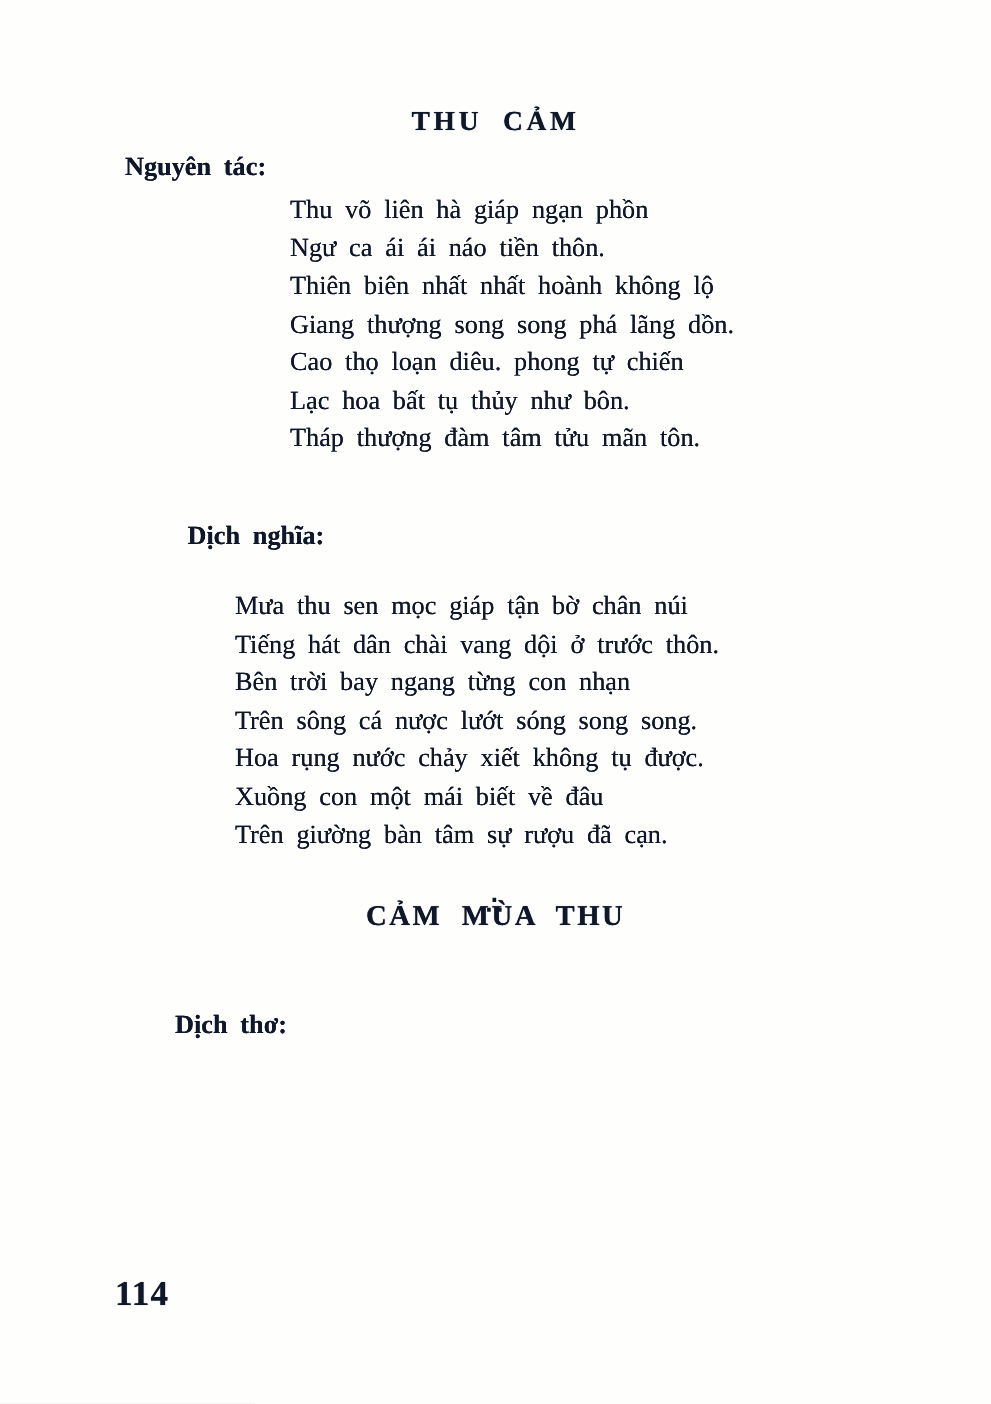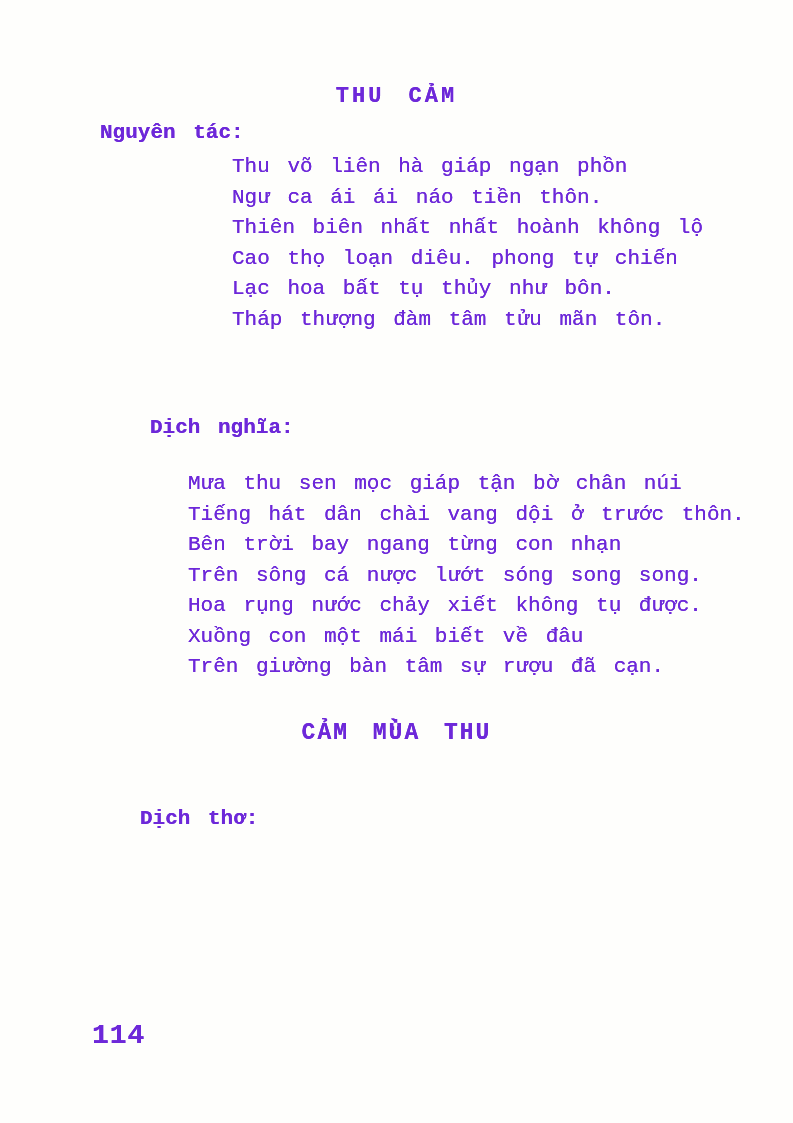--- a/index.html
+++ b/index.html
@@ -7,22 +7,22 @@
     padding: 0;
     background: #e8e8e8;
   }
   .page {
     position: relative;
     width: 793px;
     height: 1123px;
     margin: 0 auto;
     background: #fefefc;
     overflow: hidden;
-    font-family: Liberation Mono, monospace;
-    color: #6d28d9;
+    font-family: Liberation Serif, serif;
+    color: #0f172a;
   }
   
   .poem-title {
     position: absolute;
     left: 0;
     width: 793px;
     text-align: center;
     font-weight: bold;
     font-size: 22px;
     letter-spacing: 3px;
@@ -73,20 +73,21 @@
 <div class="page">
 
   <div class="poem-title" style="top: 84px;">THU CẢM</div>
 
   <div class="section-label" style="top: 121px; left: 100px;">Nguyên tác:</div>
 
   <div class="poem-block" style="top: 152px; margin-left: 44px;">
     <div class="poem-line">Thu võ liên hà giáp ngạn phồn</div>
     <div class="poem-line">Ngư ca ái ái náo tiền thôn.</div>
     <div class="poem-line">Thiên biên nhất nhất hoành không lộ</div>
+    <div class="poem-line">Giang thượng song song phá lãng dồn.</div>
     <div class="poem-line">Cao thọ loạn diêu. phong tự chiến</div>
     <div class="poem-line">Lạc hoa bất tụ  thủy như bôn.</div>
     <div class="poem-line">Tháp thượng đàm tâm tửu mãn tôn.</div>
   </div>
 
   <div class="section-label" style="top: 416px; left: 150px;">Dịch nghĩa:</div>
 
   <div class="poem-block" style="top: 469px;">
     <div class="poem-line">Mưa thu sen mọc giáp tận bờ chân núi</div>
     <div class="poem-line">Tiếng hát dân chài vang dội ở trước thôn.</div>

